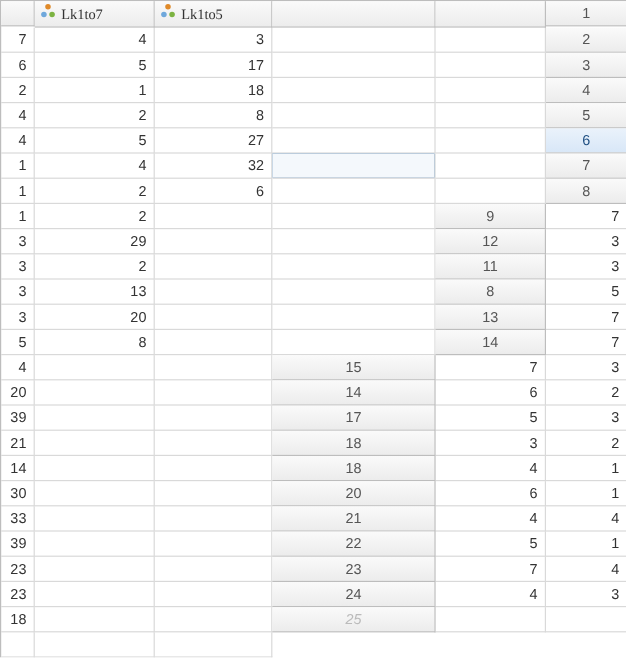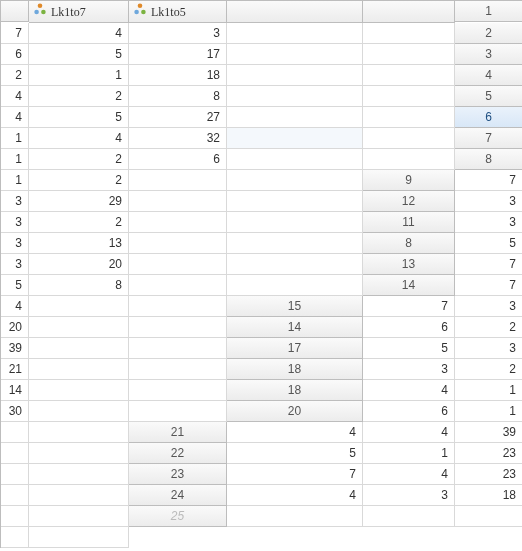--- a/index.html
+++ b/index.html
@@ -207,20 +207,21 @@
     <div class="cell num"></div>
     <div class="cell rowhdr " style="">18</div>
     <div class="cell num">4</div>
     <div class="cell num">1</div>
     <div class="cell num">30</div>
     <div class="cell num"></div>
     <div class="cell num"></div>
     <div class="cell rowhdr " style="">20</div>
     <div class="cell num">6</div>
     <div class="cell num">1</div>
+    <div class="cell num">33</div>
     <div class="cell num"></div>
     <div class="cell num"></div>
     <div class="cell rowhdr " style="">21</div>
     <div class="cell num">4</div>
     <div class="cell num">4</div>
     <div class="cell num">39</div>
     <div class="cell num"></div>
     <div class="cell num"></div>
     <div class="cell rowhdr " style="">22</div>
     <div class="cell num">5</div>

